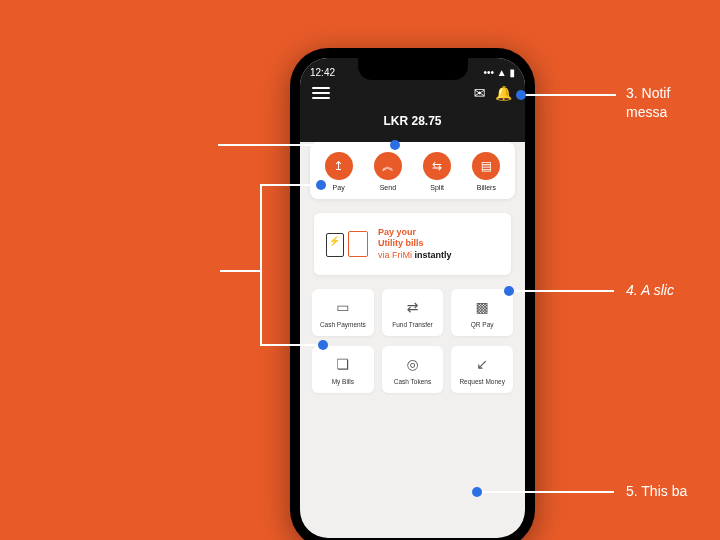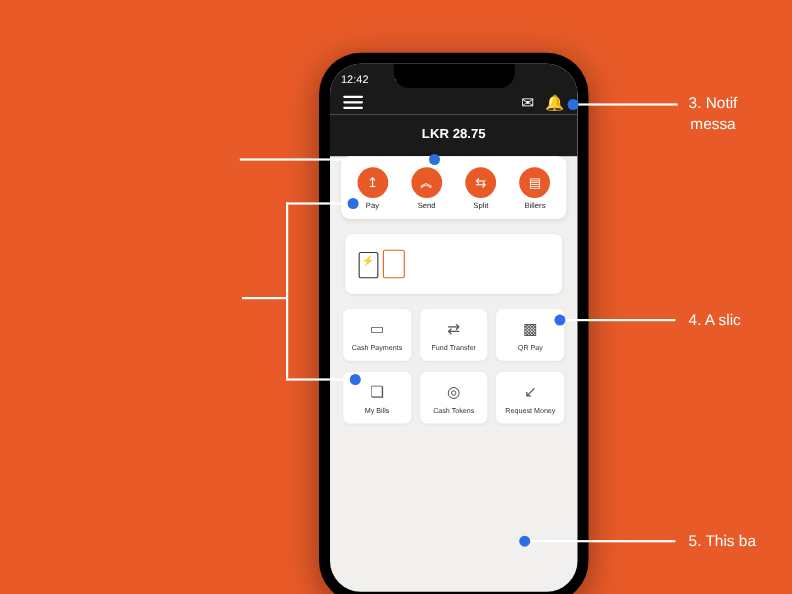--- a/index.html
+++ b/index.html
@@ -33,21 +33,21 @@
   .notch {
     position: absolute; top: 0; left: 50%; transform: translateX(-50%);
     width: 110px; height: 22px; background:#000;
     border-bottom-left-radius: 14px; border-bottom-right-radius: 14px;
     z-index: 5;
   }
 
   .topbar {
     background:#1a1a1a; color:#fff;
     padding: 6px 10px 0 10px;
-    display:flex; align-items:center;
+    display:flex; justify-content:space-between; align-items:center;
     font-size:10px; height:22px;gap:24px;
   }
   .header {
     background:#1a1a1a; color:#fff;
     display:flex; justify-content:space-between; align-items:center;
     padding: 6px 12px 4px 12px;
   }
   .hamburger { width:18px; display:flex; flex-direction:column; gap:3px;}
   .hamburger span{height:2px;background:#fff;border-radius:1px;}
   .header-icons{display:flex; gap:10px; align-items:center;}
@@ -123,22 +123,22 @@
   }
   .lineh{height:2px;}
   .linev{width:2px;}
 </style>
 </head>
 <body>
 
 <div class="canvas">
 
 
-  <div class="note" style="left:626px; top:84px;text-align:center;">3. Notif<br>messa</div>
-  <div class="note" style="left:626px; top:281px;">4. A slic</div>
+  <div class="note" style="left:626px; top:84px;">3. Notif<br>messa</div>
+  <div class="note" style="left:626px; top:281px;font-style:italic;">4. A slic</div>
   <div class="note" style="left:626px; top:482px;">5. This ba</div>
 
   <div class="line lineh" style="left:218px; top:144px; width:176px;"></div>
   <div class="dot" style="left:390px; top:140px;"></div>
 
   <div class="line lineh" style="left:520px; top:94px; width:96px;"></div>
   <div class="dot" style="left:516px; top:90px;"></div>
 
   <div class="line linev" style="left:260px; top:184px; height:160px;"></div>
   <div class="line lineh" style="left:260px; top:184px; width:60px;"></div>
@@ -195,20 +195,25 @@
           <div class="circ">▤</div>
           <div class="lbl">Billers</div>
         </div>
       </div>
 
       <div class="promo-card">
         <div class="promo-illus">
           <div class="doc"></div>
           <div class="docb"></div>
         </div>
+        <div class="promo-text">
+          <div class="line1"><span>Pay your</span></div>
+          <div class="line1"><span>Utility bills</span></div>
+          <div><span style="color:#e85b28">via FriMi</span> <span class="line3">instantly</span></div>
+        </div>
       </div>
 
       <div class="grid">
         <div class="tile">
           <div class="ic">▭</div>
           <div class="tl">Cash Payments</div>
         </div>
         <div class="tile">
           <div class="ic">⇄</div>
           <div class="tl">Fund Transfer</div>

